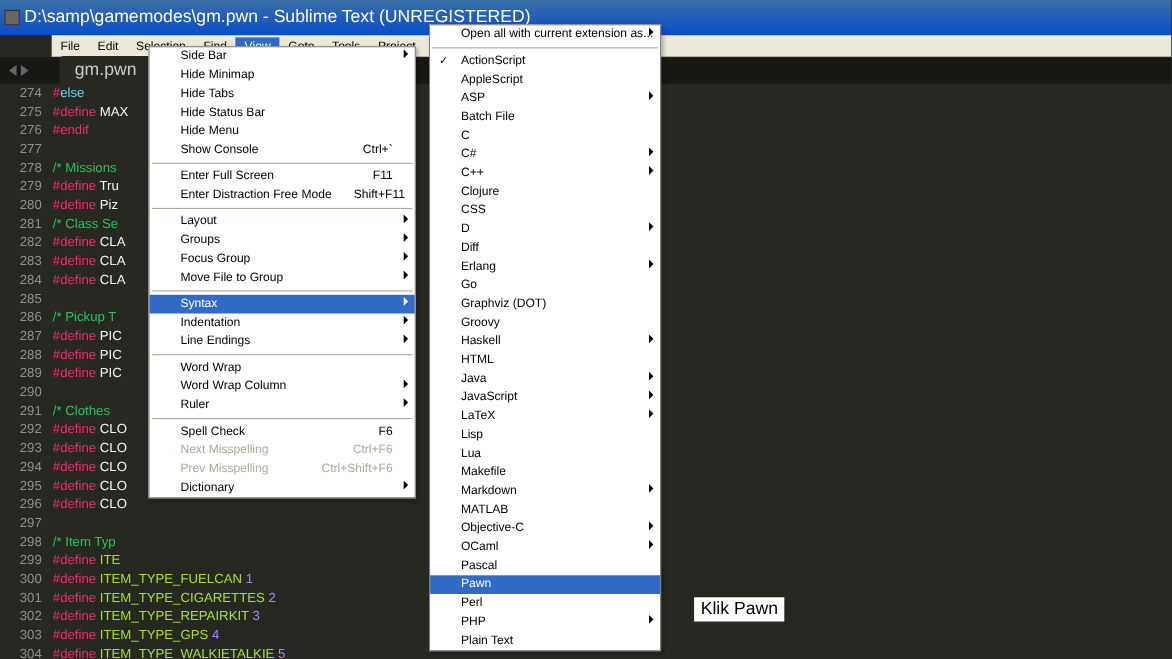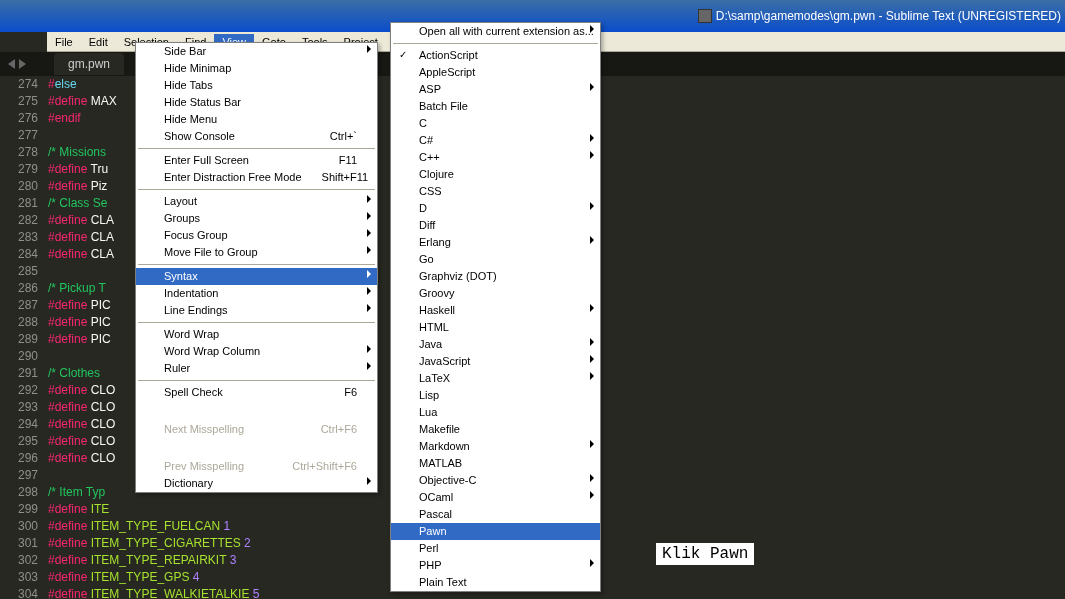--- a/index.html
+++ b/index.html
@@ -1,39 +1,39 @@
 <!DOCTYPE html>
 <html><head>
 <meta charset="utf-8">
 <style>
 * { margin: 0; padding: 0; box-sizing: border-box; font-family: Tahoma, Arial, sans-serif; }
 body { background: #272822; width: 1065px; height: 599px; overflow: hidden; position: relative; }
-.titlebar { height: 22px; background: linear-gradient(to bottom, #3a6ea5 0%, #0a4dcc 100%); color: #fff; display: flex; align-items: center; padding: 16px 4px; font-size: 12px; justify-content: flex-end; }
+.titlebar { height: 22px; background: linear-gradient(to bottom, #3a6ea5 0%, #0a4dcc 100%); color: #fff; display: flex; align-items: center; padding: 16px 4px; font-size: 16px; }
 .titlebar .app-icon { width: 14px; height: 14px; background: #666; border: 1px solid #333; margin-right: 4px; }
 .menubar { height: 20px; background: #ece9d8; display: flex; align-items: center; font-size: 11px; color: #000; border-bottom: 1px solid #aca899; margin-left: 47px; }
 .menubar .menu-item { padding: 2px 8px; cursor: default; }
 .menubar .menu-item.active { background: #316ac5; color: #fff; }
 .nav-row { height: 24px; background: #171814; display: flex; align-items: center; }
 .nav-arrows { display: flex; gap: 4px; padding: 0 8px; }
 .nav-arrow { width: 0; height: 0; }
 .nav-arrow.left { border-top: 5px solid transparent; border-bottom: 5px solid transparent; border-right: 7px solid #666; }
 .nav-arrow.right { border-top: 5px solid transparent; border-bottom: 5px solid transparent; border-left: 7px solid #666; }
-.tab { background: #272822; color: #ccc; padding: 4px 14px; font-size: 12px; margin-left: 20px; border-top-left-radius: 4px; border-top-right-radius: 4px; }
+.tab { background: #272822; color: #ccc; padding: 4px 14px; font-size: 16px; margin-left: 20px; border-top-left-radius: 4px; border-top-right-radius: 4px; }
 .editor { display: flex; font-family: Consolas, monospace; font-size: 12px; line-height: 17px; }
 .gutter { width: 48px; text-align: right; color: #90908a; padding-right: 10px; }
 .code { color: #f8f8f2; }
 .kw-pp { color: #f92672; }
 .kw-else { color: #66d9ef; }
 .kw-num { color: #ae81ff; }
 .kw-id { color: #a6e22e; text-align: right; }
 .cmt { color: #22c55e; }
 .dropdown { position: absolute; background: #fff; border: 1px solid #808080; font-size: 11px; color: #000; z-index: 10; box-shadow: 2px 2px 4px rgba(0,0,0,0.3); }
 .dropdown .item { display: flex; align-items: flex-start; padding: 2px 20px 2px 28px; height: 17px; position: relative; white-space: nowrap; }
 .dropdown .item.sel { background: #316ac5; color: #fff; }
-.dropdown .item.disabled { color: #aca899; margin-top: 20px; }
+.dropdown .item.disabled { color: #aca899; }
 .dropdown .sep { height: 1px; background: #aca899; margin: 3px 2px; }
 .dropdown .sub-arrow { position: absolute; right: 6px; width: 0; height: 0; border-top: 4px solid transparent; border-bottom: 4px solid transparent; border-left: 4px solid #000; }
 .dropdown .item.sel .sub-arrow { border-left-color: #fff; }
 .dropdown .check { position: absolute; left: 8px; font-size: 10px; }
 .dropdown .shortcut { margin-left: auto; padding-left: 20px; color: #000; }
 .dropdown .item.disabled .shortcut { color: #aca899; }
 .label-box { position: absolute; background: #fff; color: #000; font-size: 16px; padding: 2px 6px; font-family: Arial, sans-serif; }
 </style>
 </head>
 <body>
@@ -336,13 +336,13 @@
     </div>
     <div class="item">
       <span>PHP</span>
       <span class="sub-arrow"></span>
     </div>
     <div class="item">
       <span>Plain Text</span>
     </div>
   </div>
 
-<div class="label-box" style="left:656px; top:543px;font-family:Liberation Mono, monospace;">Klik Pawn</div>
+<div class="label-box" style="left:631px; top:543px;">Klik Pawn</div>
 
 </body></html>

